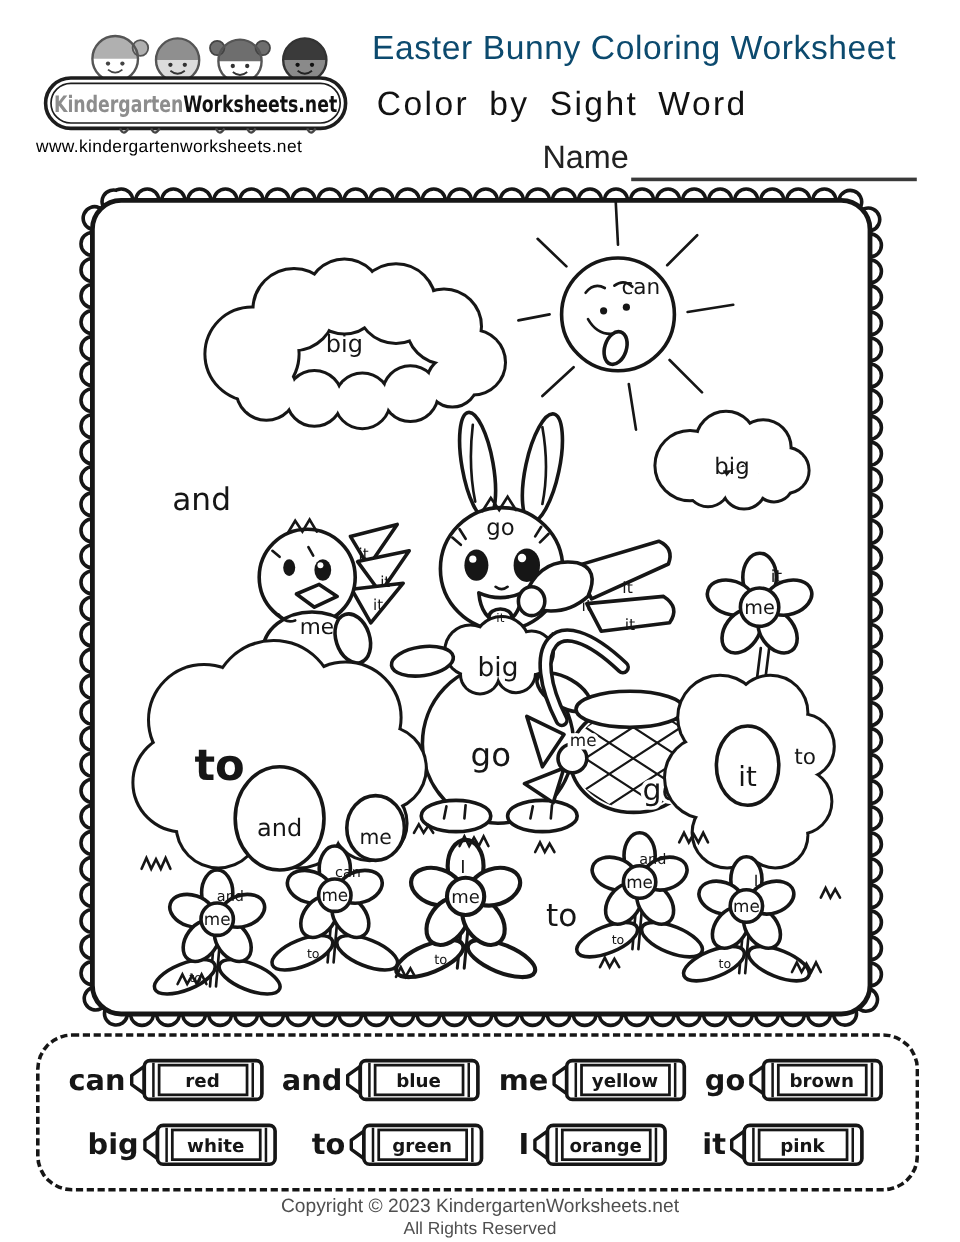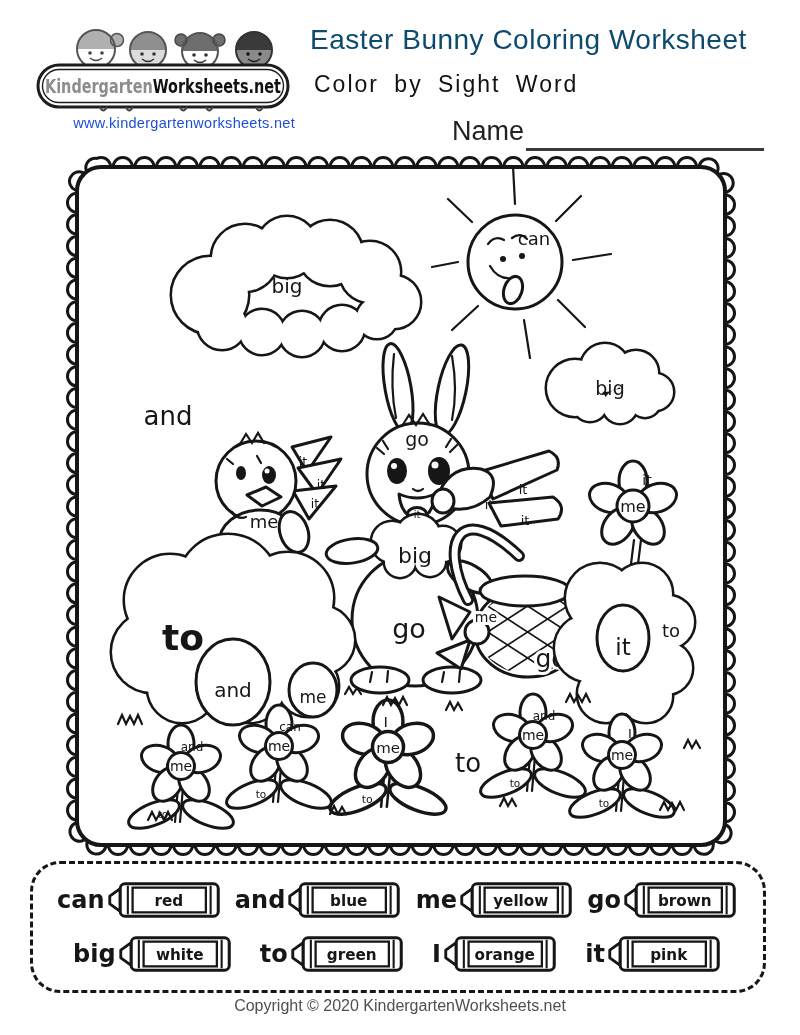--- a/index.html
+++ b/index.html
@@ -1,24 +1,24 @@
 <!DOCTYPE html>
 <html><head>
 <meta charset="utf-8">
 <style>
   html,body{margin:0;padding:0;}
   body{width:800px;height:1035px;position:relative;background:#fff;overflow:hidden;
        font-family:"Liberation Sans",sans-serif;}
   
   .logo{position:absolute;left:30px;top:8px;width:265px;height:106px;}
-  .url{position:absolute;left:30px;top:115px;width:265px;text-align:right;
-       font-size:14.5px;color:#1d4ed8;letter-spacing:.3px;}
+  .url{position:absolute;left:30px;top:115px;width:265px;text-align:left;
+       font-size:14.5px;color:#000000;letter-spacing:.3px;}
   .title{position:absolute;left:310px;top:24px;width:470px;font-size:28px;color:#0c4a6e;
          letter-spacing:.5px;white-space:nowrap;}
-  .subtitle{position:absolute;left:314px;top:71px;font-size:23px;color:#121212;
+  .subtitle{position:absolute;left:314px;top:71px;font-size:28px;color:#121212;
             letter-spacing:2px;word-spacing:7px;}
   .name-row{position:absolute;left:452px;top:116px;width:312px;display:flex;}
   .name-label{font-size:27px;color:#222;}
   .name-line{flex:1;height:32px;border-bottom:3px solid #3a3a3a;margin-left:2px;}
   
   .scene{position:absolute;left:0;top:0;}
   .ln{fill:#fff;stroke:#161616;stroke-width:3;stroke-linejoin:round;}
   .thin{fill:none;stroke:#161616;stroke-width:2.2;stroke-linecap:round;}
   .blob1{fill:none;stroke:#161616;stroke-width:5;}
   .blob2{fill:#fff;stroke:none;}
@@ -465,14 +465,15 @@
         <line class="c-l" x1="24" y1="7" x2="24" y2="37"></line>
           <rect class="c-label" x="29" y="9" width="77" height="26"></rect>
         <line class="c-l" x1="111" y1="7" x2="111" y2="37"></line>
         <text class="c-text" x="67" y="28">pink</text>
       </svg>
     </div>
   </div>
 </div>
 
 <div class="footer">
-  <div class="l1">Copyright © 2020 KindergartenWorksheets.net</div>
+  <div class="l1">Copyright © 2023 KindergartenWorksheets.net</div>
+  <div class="l2">All Rights Reserved</div>
 </div>
 
 </body></html>

